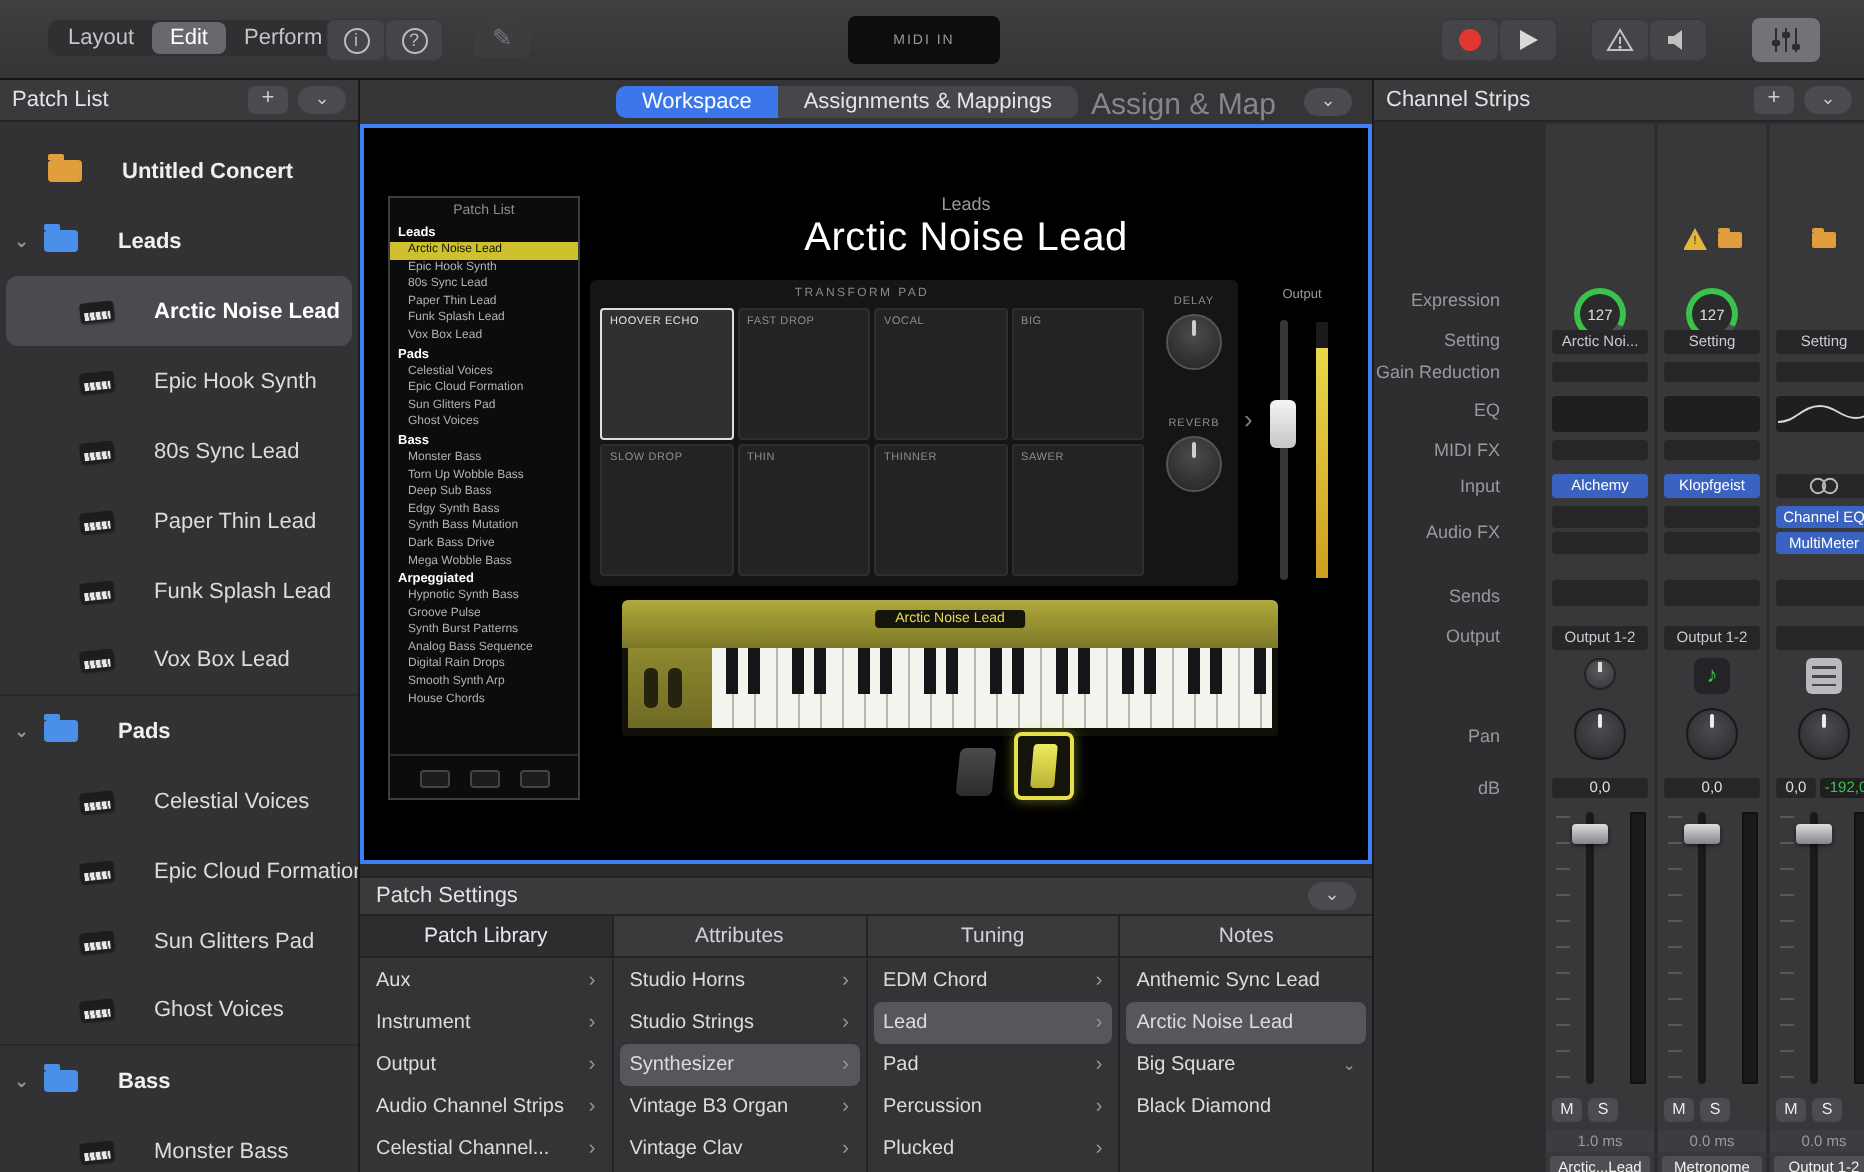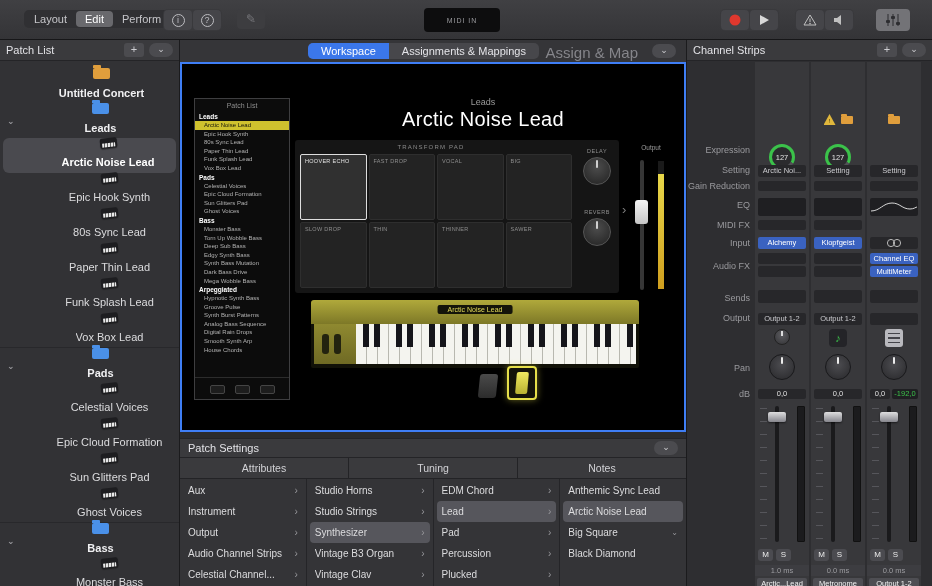--- a/index.html
+++ b/index.html
@@ -24,21 +24,21 @@
 
   
   .panel-header { height:21px; display:flex; align-items:center; gap:5px; padding:0 6px; background:#3a3a3d; border-bottom:1px solid #242427; }
   .panel-title { flex:1; font-size:11px; color:#e2e2e6; white-space:nowrap; }
   .hbtn { width:20px; height:14px; background:#4b4b4f; border-radius:3px; color:#cdcdd1; font-size:11px; line-height:13px; text-align:center; }
   .pill-btn { width:24px; height:14px; background:#4b4b4f; border-radius:7px; color:#cdcdd1; font-size:9px; line-height:13px; text-align:center; }
 
   
   .patch-panel { position:absolute; left:0; top:40px; width:180px; height:546px; background:#323235; border-right:1px solid #1b1b1d; }
   .pl-items { position:absolute; top:22px; left:0; right:0; bottom:0; overflow:hidden; padding-top:6px; }
-  .pl-row { height:35px; display:flex; align-items:center; gap:8px; padding-left:40px; position:relative;flex-direction:column; }
+  .pl-row { height:35px; display:flex; align-items:center; gap:20px; padding-left:40px; position:relative; }
   .pl-row.folder, .pl-row.concert { padding-left:24px; font-weight:bold; color:#f0f0f2; }
   .pl-row.folder { padding-left:22px; }
   .pl-row .lbl { font-size:11px; overflow:hidden; white-space:nowrap; }
   .pl-row.patch .lbl { color:#dcdcde; font-weight:normal; }
   .pl-row.sel { background:#4a4a4f; border-radius:6px; margin:0 3px; padding-left:37px; }
   .pl-row.sel .lbl { color:#fff; font-weight:bold; }
   .disc { position:absolute; left:7px; top:50%; transform:translateY(-50%); color:#9c9ca0; font-size:9px; }
   .fldicon { position:relative; width:17px; height:11px; border-radius:2px; flex:0 0 auto; }
   .fldicon::before { content:''; position:absolute; top:-3px; left:0; width:8px; height:3px; border-radius:1px 1px 0 0; background:inherit; }
   .fldicon.blue { background:#4a90e8; }
@@ -117,21 +117,21 @@
   .br-item.sel { background:#56565c; }
   .br-lbl { flex:1; font-size:10px; color:#dcdcde; white-space:nowrap; overflow:hidden; }
   .br-chev { color:#96969a; font-size:10px; padding-left:3px; }
   .br-scroll { color:#96969a; font-size:8px; padding-left:3px; }
 
   
   .ch-panel { position:absolute; left:686px; top:40px; width:246px; height:546px; background:#2e2e31; border-left:1px solid #1b1b1d; }
   .rl { position:absolute; right:182px; width:64px; text-align:right; font-size:9px; color:#9a9a9e; white-space:nowrap; }
   .rl0{top:105px}.rl1{top:125px}.rl2{top:141px}.rl3{top:160px}.rl4{top:180px}.rl5{top:198px}
   .rl6{top:221px}.rl7{top:253px}.rl8{top:273px}.rl9{top:323px}.rl10{top:349px}
-  .strip { position:absolute; top:22px; bottom:0; width:54px; background:#38383b; }
+  .strip { position:absolute; top:22px; bottom:0; width:54px; background:#38383b;margin-left:18px; }
   .s1{left:68px}.s2{left:124px}.s3{left:180px}
   .strip-icons { position:absolute; top:52px; left:0; right:0; display:flex; justify-content:center; gap:5px; }
   .warn-ic { position:relative; width:12px; height:11px; background:#e0b73c; clip-path:polygon(50% 0,100% 100%,0 100%); }
   .warn-ic i { position:absolute; left:0; right:0; bottom:0; font-style:normal; font-size:6px; color:#3a2d00; text-align:center; line-height:8px; }
   .fld-sm { position:relative; width:12px; height:8px; background:#e09e3c; border-radius:1px; margin-top:2px; }
   .fld-sm::before { content:''; position:absolute; top:-2px; left:0; width:6px; height:2px; background:#e09e3c; border-radius:1px 1px 0 0; }
   .exp { position:absolute; top:82px; left:50%; transform:translateX(-50%); width:26px; height:26px; border-radius:50%; background:conic-gradient(from 220deg,#3bc24a 0 260deg,#515155 260deg 360deg); display:flex; align-items:center; justify-content:center; }
   .exp::before { content:''; position:absolute; inset:3px; background:#2b2b2e; border-radius:50%; }
   .exp span { position:relative; font-size:7.5px; color:#e2e2e2; }
   .cbox { position:absolute; left:3px; right:3px; background:#27272a; border-radius:2px; font-size:7.5px; color:#cacace; text-align:center; overflow:hidden; white-space:nowrap; }
@@ -422,20 +422,21 @@
     <div class="pedal1"></div>
     <div class="pedal2"></div>
   </div>
 </div>
 
 <div class="ps-header">
   <span class="panel-title">Patch Settings</span>
   <span class="pill-btn">⌄</span>
 </div>
 <div class="ps-tabs">
+  <div class="ps-tab sel">Patch Library</div>
   <div class="ps-tab">Attributes</div>
   <div class="ps-tab">Tuning</div>
   <div class="ps-tab">Notes</div>
 </div>
 <div class="ps-browser">
     <div class="br-col">
       <div class="br-item">
         <span class="br-lbl">Aux</span>
         <span class="br-chev">›</span>
       </div>

